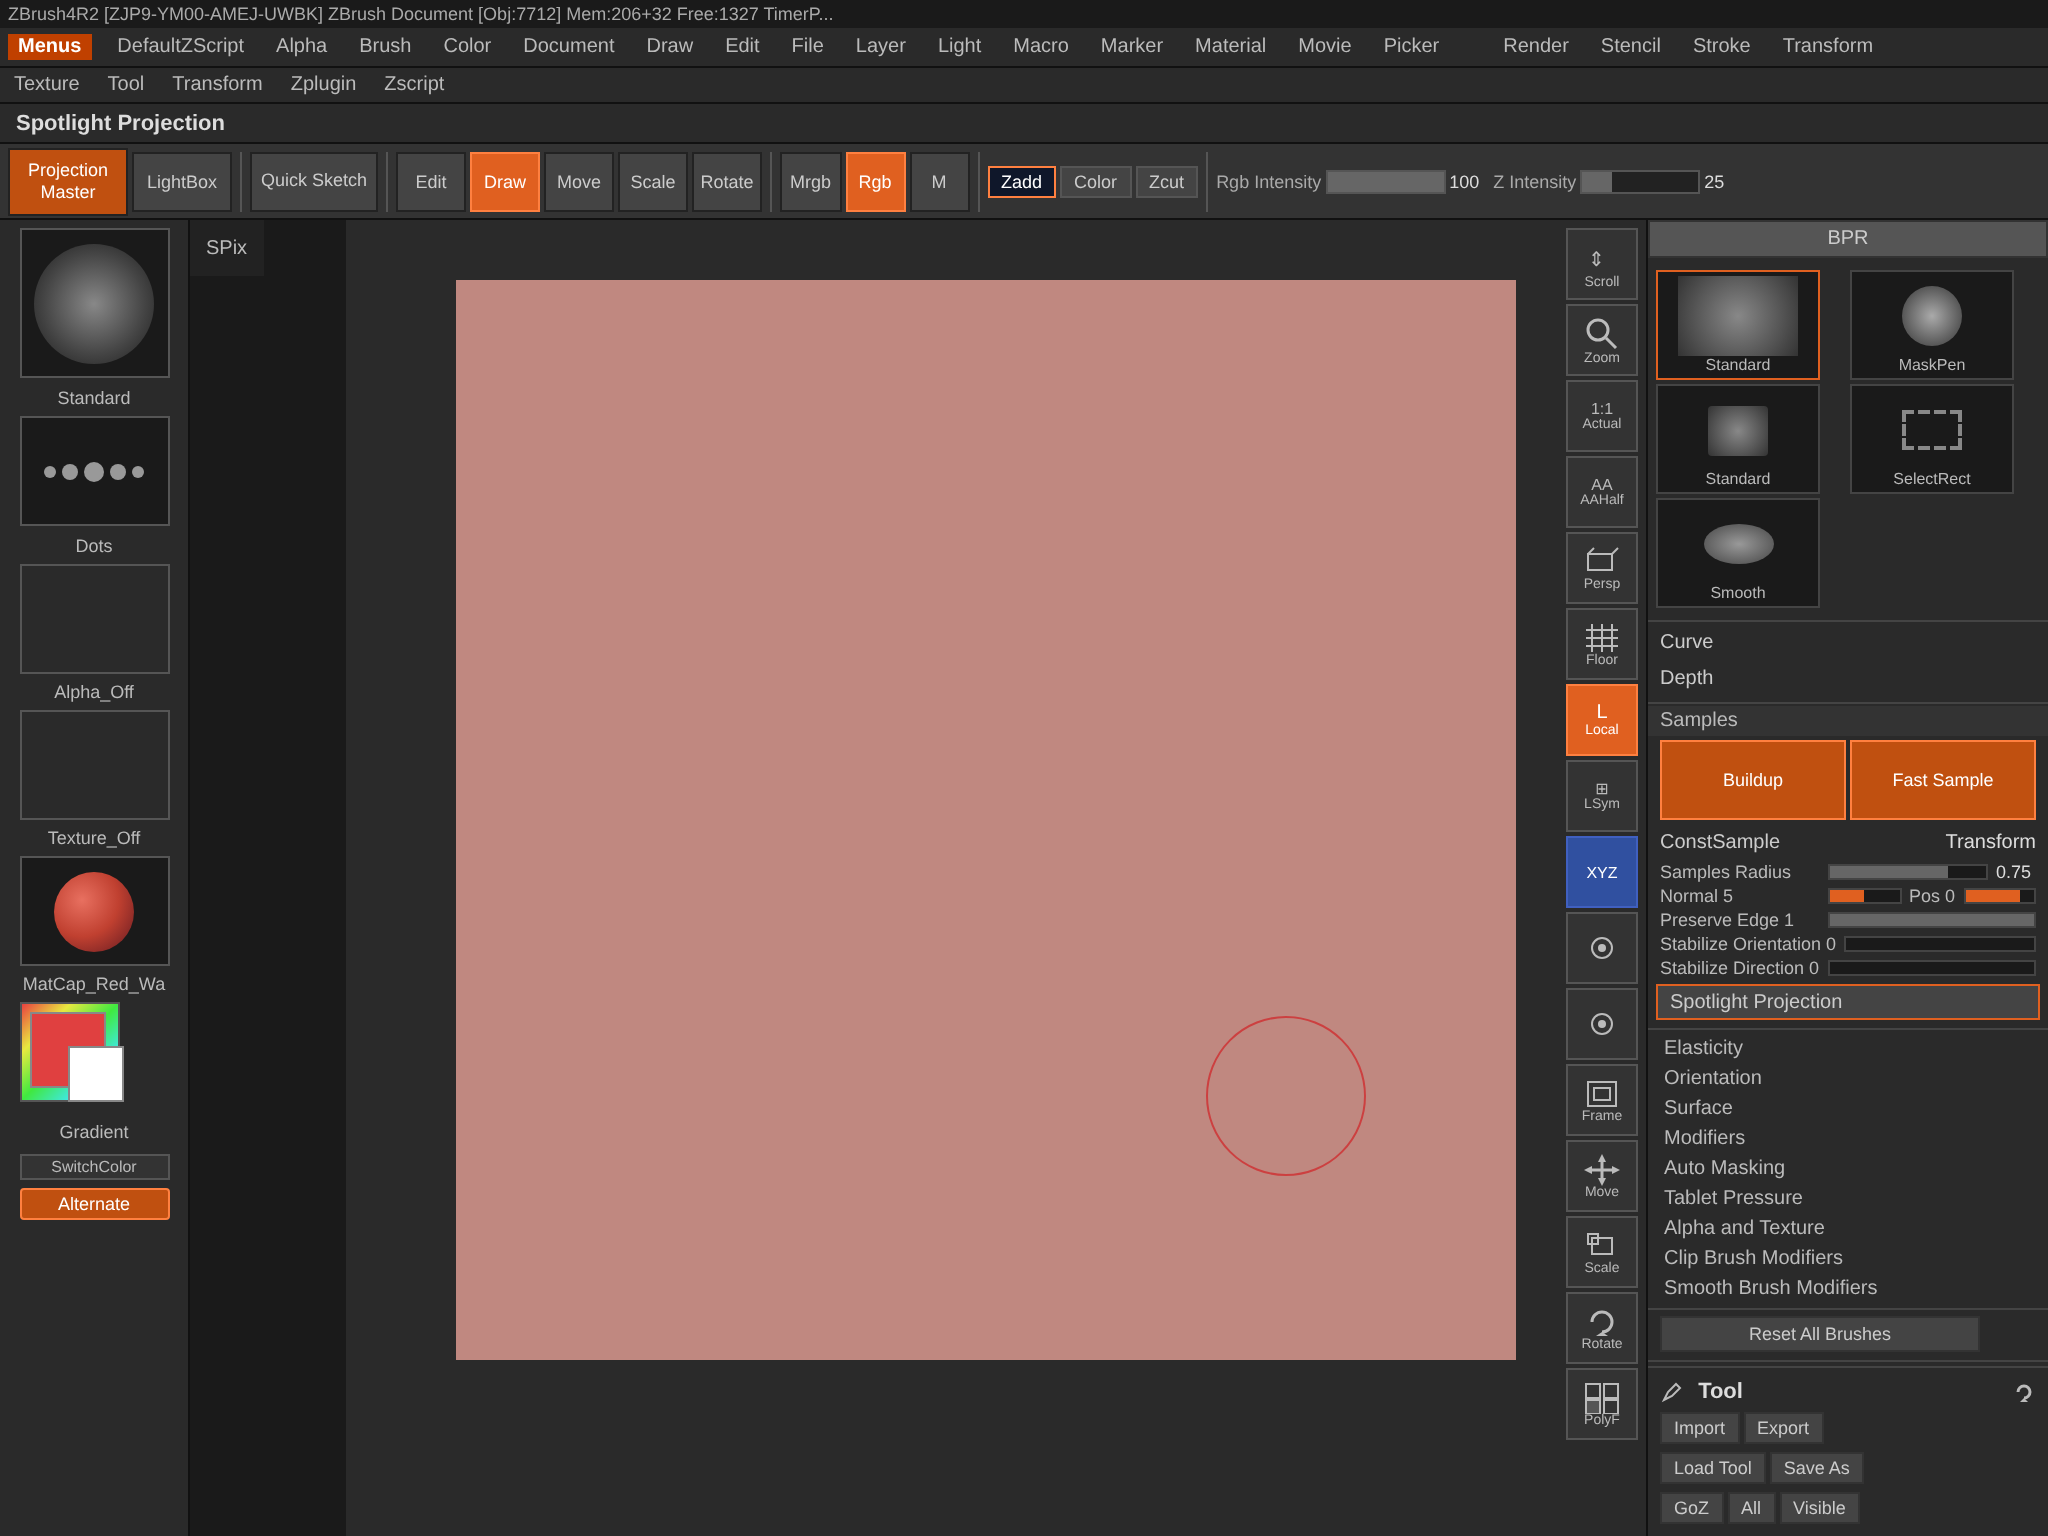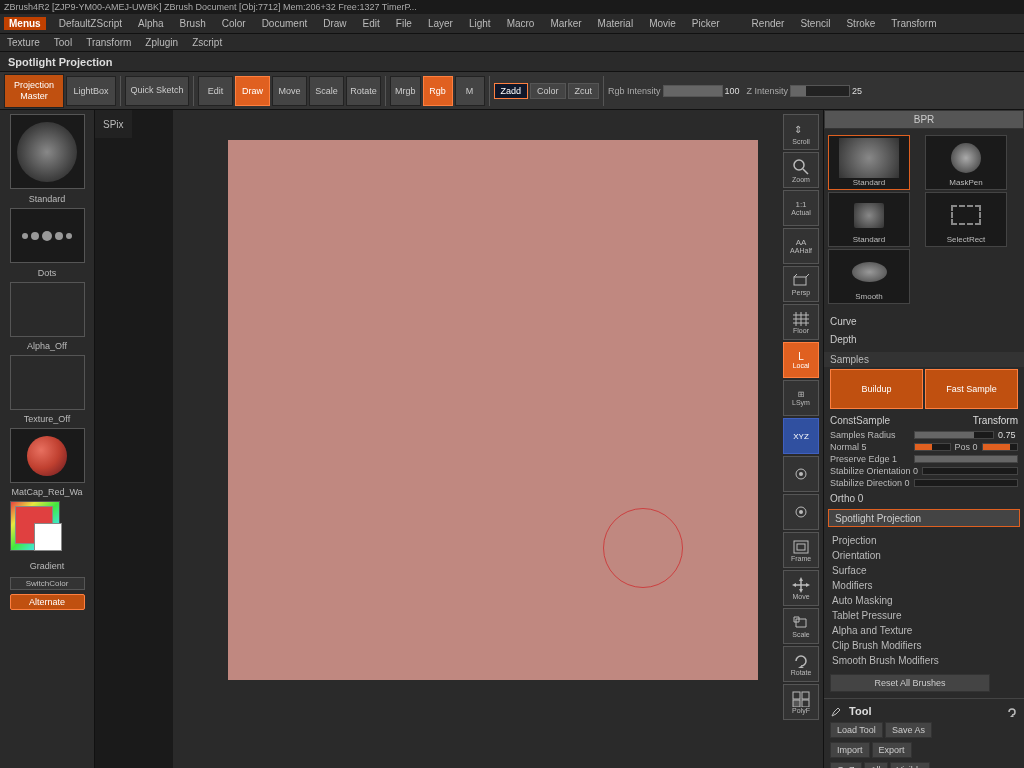--- a/index.html
+++ b/index.html
@@ -462,31 +462,28 @@
       </div>
     </div>
 
     <div class="panel-slider-row">
       <span class="panel-slider-label">Stabilize Direction 0</span>
       <div class="panel-slider" style="flex:1;">
         <div class="panel-slider-fill" style="width:0%;"></div>
       </div>
     </div>
 
-    <div class="panel-row">
-      <span class="panel-row-label">Ortho 0</span>
-    </div>
 
     <div class="panel-row spotlight-highlight" style="margin: 2px 4px; padding: 3px 6px;">
       <span class="panel-row-label">Spotlight Projection</span>
     </div>
 
     <div class="panel-divider"></div>
 
-    <div class="section-item">Projection</div>
+    <div class="section-item">Elasticity</div>
     <div class="section-item">Orientation</div>
     <div class="section-item">Surface</div>
     <div class="section-item">Modifiers</div>
     <div class="section-item">Auto Masking</div>
     <div class="section-item">Tablet Pressure</div>
     <div class="section-item">Alpha and Texture</div>
     <div class="section-item">Clip Brush Modifiers</div>
     <div class="section-item">Smooth Brush Modifiers</div>
 
     <div class="panel-divider"></div>
@@ -502,26 +499,26 @@
             <path d="M2 10 L4 6 L8 2 L10 4 L6 8 Z" stroke="#bbb" fill="none" stroke-width="1"></path>
           </svg>
           <span>Tool</span>
         </span>
         <svg width="12" height="12" viewBox="0 0 12 12">
             <path d="M3 6 A3 3 0 1 1 6 9" stroke="#bbb" stroke-width="1.5" fill="none"></path>
             <polygon points="6,9 4,11 8,11" fill="#bbb"></polygon>
           </svg>
       </div>
       <div class="tool-btns-row">
+        <button class="tool-action-btn">Import</button>
+        <button class="tool-action-btn">Export</button>
+      </div>
+      <div class="tool-btns-row">
         <button class="tool-action-btn">Load Tool</button>
         <button class="tool-action-btn">Save As</button>
-      </div>
-      <div class="tool-btns-row">
-        <button class="tool-action-btn">Import</button>
-        <button class="tool-action-btn">Export</button>
       </div>
       <div class="tool-btns-row">
         <button class="tool-action-btn">GoZ</button>
         <button class="tool-action-btn">All</button>
         <button class="tool-action-btn">Visible</button>
       </div>
     </div>
   </div>
 
 </div>

